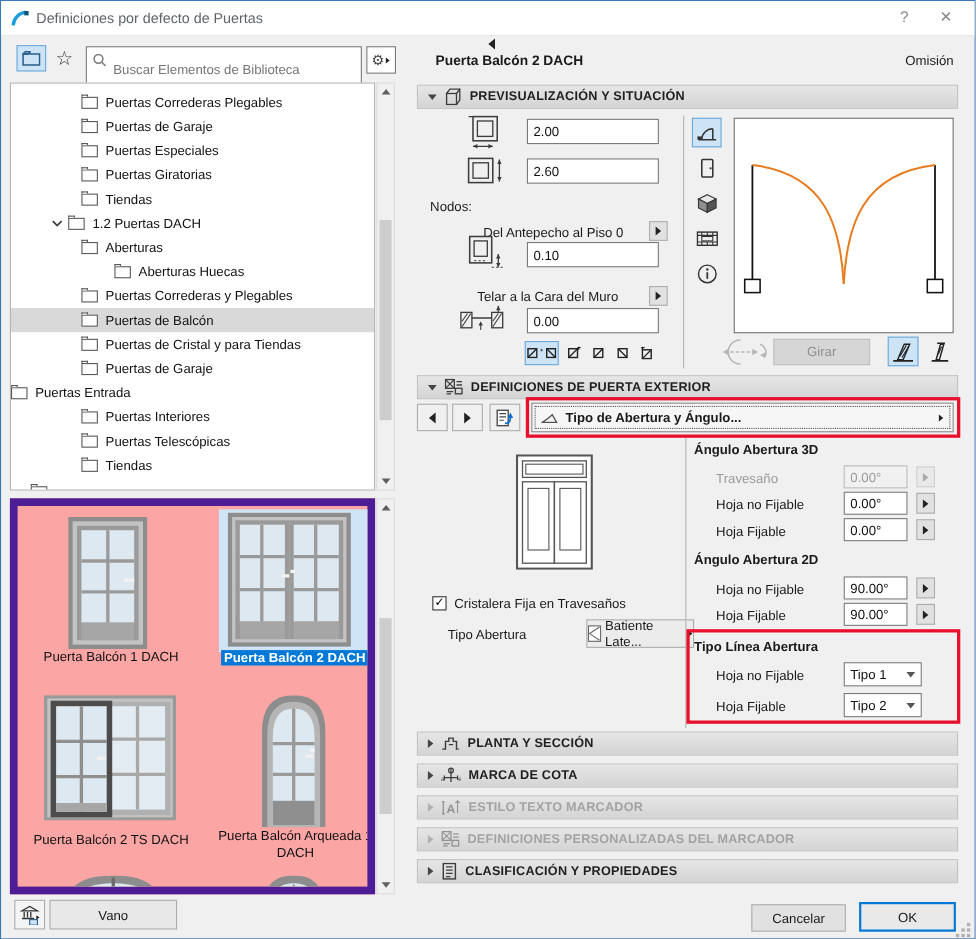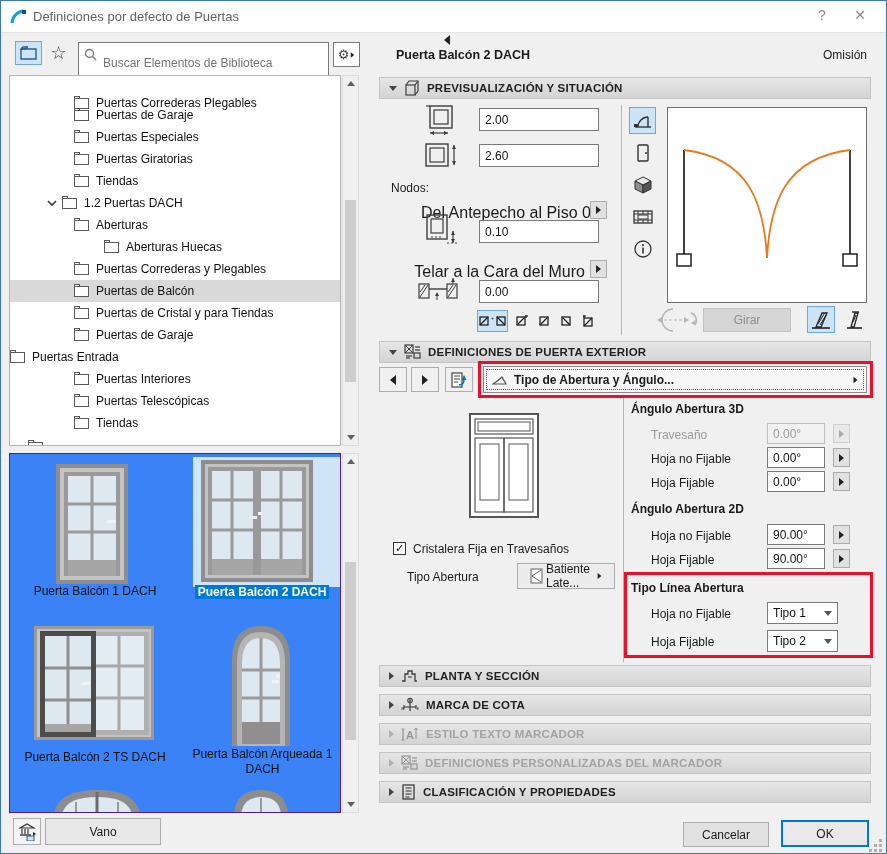--- a/index.html
+++ b/index.html
@@ -41,31 +41,31 @@
   .folder{width:15px;height:11px;border:1px solid #5a5a5a;position:relative;background:#fdfdfd;margin-right:7px;flex:none;box-sizing:border-box;}
   .folder::before{content:"";position:absolute;top:-3px;left:-1px;width:6px;height:2px;border:1px solid #5a5a5a;border-bottom:none;background:#fdfdfd;box-sizing:border-box;}
   .chev{width:12px;height:12px;margin-right:4px;flex:none;}
   
   .sbar{background:#f0f0f0;border:1px solid #dcdcdc;box-sizing:border-box;}
   .sthumb{position:absolute;left:2px;width:11px;background:#cdcdcd;}
   .sarrow{position:absolute;left:0;width:100%;height:15px;display:flex;align-items:center;justify-content:center;}
   .sa-up{width:0;height:0;border-left:4px solid transparent;border-right:4px solid transparent;border-bottom:5px solid #606060;}
   .sa-dn{width:0;height:0;border-left:4px solid transparent;border-right:4px solid transparent;border-top:5px solid #606060;}
   
-  .thumbpanel{left:8px;top:452px;width:332px;height:360px;background:#3b82f6;border:1px solid #4c1d95;overflow:hidden;box-sizing:border-box;}
+  .thumbpanel{left:8px;top:452px;width:332px;height:360px;background:#fca5a5;border:7px solid #4c1d95;overflow:hidden;box-sizing:border-box;}
   .thlabel{position:absolute;font-size:12px;color:#111;text-align:center;}
   .thlabel .hl{background:#0078d7;color:#fff;padding:0 3px;font-weight:bold;}
   .thselbg{position:absolute;background:#cfe5f7;}
   
   .vsep{position:absolute;width:1px;background:#b5b5b5;}
   .redbox{position:absolute;box-sizing:border-box;border:3px solid #e8112d;pointer-events:none;z-index:50;}
   .cb{box-sizing:border-box;width:13px;height:13px;border:1px solid #333;background:#fff;font-size:11px;line-height:11px;text-align:center;color:#000;}
   .ddl{box-sizing:border-box;border:1px solid #7a7a7a;background:#fff;font-size:12px;color:#111;display:flex;align-items:center;padding:0 5px;justify-content:space-between;}
   .ddl .chevd{width:0;height:0;border-left:4px solid transparent;border-right:4px solid transparent;border-top:5px solid #555;}
-  .rlabel{position:absolute;text-align:right;font-size:16px;color:#1a1a1a;white-space:nowrap;}
+  .rlabel{position:absolute;text-align:center;font-size:12px;color:#1a1a1a;white-space:nowrap;}
   .grip{position:absolute;width:3px;height:3px;background:#b0b0b0;box-shadow:-5px 5px 0 #b0b0b0, 0 5px 0 #b0b0b0, -10px 10px 0 #b0b0b0, -5px 10px 0 #b0b0b0, 0 10px 0 #b0b0b0;}
 </style>
 </head>
 <body>
 
 <div class="window">
 
   <div class="titlebar">
     <svg class="abs" style="left:9px;top:7px" width="17" height="17" viewBox="0 0 17 17">
       <path d="M2,15 A13,13 0 0 1 13,3" stroke="#1a9dd9" stroke-width="3" fill="none"></path>
@@ -92,21 +92,21 @@
       <line x1="8.6" y1="8.6" x2="12" y2="12" stroke="#7a7a7a" stroke-width="1.4"></line>
     </svg>
   </div>
   <div class="abs" style="left:332px;top:41px;width:27px;height:25px;background:#fff;border:1px solid #7a7a7a;box-sizing:border-box;display:flex;align-items:center;justify-content:center;gap:1px">
     <span style="font-size:13px;color:#444">⚙</span>
     <span class="tri-r" style="transform:scale(.7)"></span>
   </div>
   <div class="abs" style="left:443px;top:34px;width:0;height:0;border-top:5px solid transparent;border-bottom:5px solid transparent;border-right:6px solid #222;"></div>
 
   <div class="abs treepanel">
-    <div class="trow" style="top:16px;padding-left:64px">
+    <div class="trow" style="top:6px;padding-left:64px">
         <span class="folder"></span>
         <span>Puertas Correderas Plegables</span>
       </div>
     <div class="trow" style="top:28px;padding-left:64px">
         <span class="folder"></span>
         <span>Puertas de Garaje</span>
       </div>
     <div class="trow" style="top:50px;padding-left:64px">
         <span class="folder"></span>
         <span>Puertas Especiales</span>
@@ -537,21 +537,21 @@
     <rect x="6" y="25" width="29" height="74" fill="none" stroke="#555" stroke-width="1.2"></rect>
     <rect x="11" y="31" width="19" height="56" fill="none" stroke="#555" stroke-width="1"></rect>
     <rect x="35" y="25" width="29" height="74" fill="none" stroke="#555" stroke-width="1.2"></rect>
     <rect x="40" y="31" width="19" height="56" fill="none" stroke="#555" stroke-width="1"></rect>
   </svg>
 
   <div class="abs cb" style="left:392px;top:541px">✓</div>
   <div class="abs lbl" style="left:412px;top:541px">Cristalera Fija en Travesaños</div>
 
   <div class="abs lbl" style="left:406px;top:569px">Tipo Abertura</div>
-  <div class="abs btn" style="left:516px;top:562px;width:98px;height:26px;background:#ececec;justify-content:space-between;gap:3px;padding:0 12px">
+  <div class="abs btn" style="left:532px;top:562px;width:98px;height:26px;background:#ececec;justify-content:space-between;gap:3px;padding:0 0">
     <svg width="13" height="16" viewBox="0 0 13 16">
       <rect x="1" y="1" width="11" height="14" fill="#fff" stroke="#666" stroke-width="1"></rect>
       <polyline points="11,2 2,8 11,14" fill="none" stroke="#666" stroke-width="1"></polyline>
     </svg>
     <span style="flex:1;overflow:hidden">Batiente Late...</span>
     <span class="tri-r" style="transform:scale(.75)"></span>
   </div>
 
   <div class="vsep" style="left:622px;top:397px;height:264px"></div>
 

